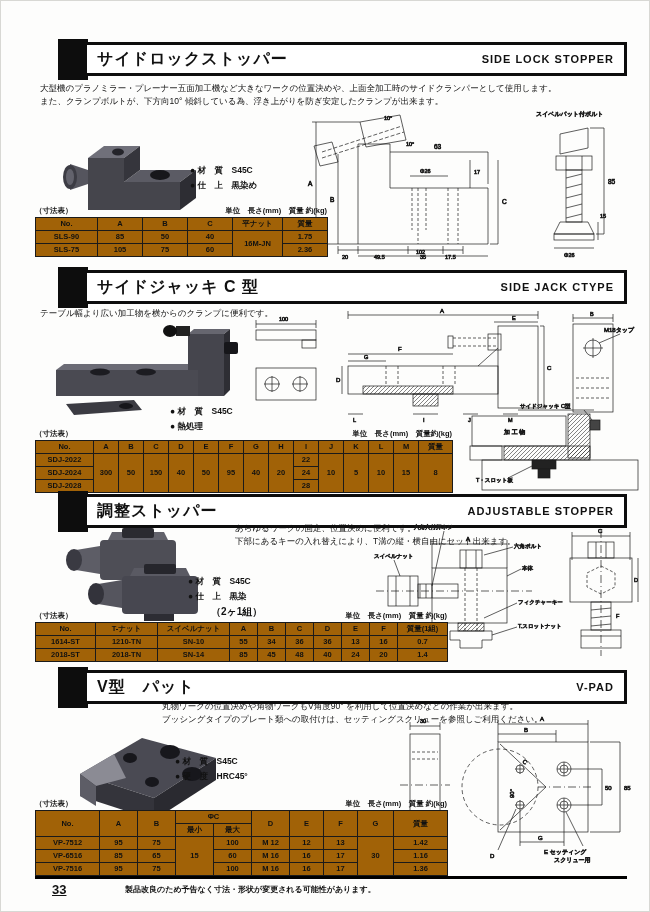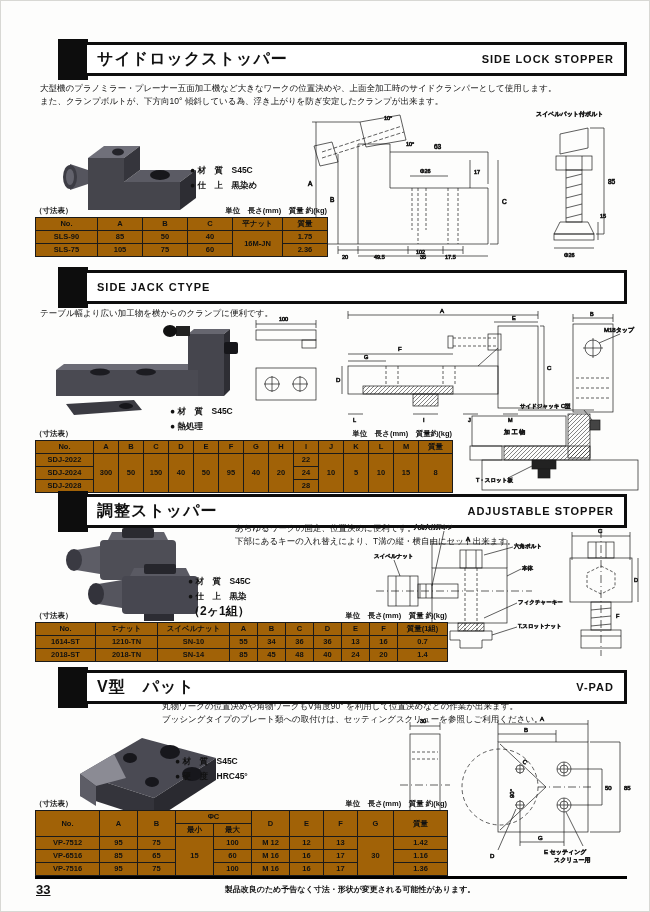--- a/index.html
+++ b/index.html
@@ -8,34 +8,34 @@
         box-shadow:inset 0 0 0 1px #d8d8d4;}
   .sechead{position:absolute;left:58px;width:569px;height:34px;}
   .sechead .blk{position:absolute;left:0;top:-3px;width:30px;height:41px;background:#0d0d0d;}
   .sechead .hbox{position:absolute;left:26px;right:0;top:0;height:34px;border:3px solid #0d0d0d;
         background:#fff;display:flex;align-items:center;justify-content:space-between;
         padding:0 10px;box-sizing:border-box;}
   .sechead .jp{font-size:16px;font-weight:bold;letter-spacing:1px;}
   .sechead .en{font-size:11px;font-weight:bold;letter-spacing:1px;}
   .desc{position:absolute;font-size:8.5px;font-weight:normal;line-height:13px;white-space:nowrap;}
   .notes{position:absolute;font-size:8.5px;font-weight:bold;line-height:15px;white-space:nowrap;}
-  .notes .sub{font-size:12px;}
+  .notes .sub{font-size:10px;margin-left:23px;}
   .capline{position:absolute;display:flex;justify-content:space-between;font-size:7.5px;font-weight:bold;white-space:nowrap;}
   table.dim{position:absolute;border-collapse:collapse;table-layout:fixed;background:#a16207;border:1.5px solid #000;}
   table.dim th,table.dim td{border:1px solid #1a1a1a;font-size:7.5px;text-align:center;
         padding:0 1px;height:12px;line-height:12px;overflow:hidden;white-space:nowrap;}
   table.dim th{font-weight:bold;}
   table.dim td{font-weight:bold;}
   .drawwrap{position:absolute;}
   svg text{font-family:"Liberation Sans","DejaVu Sans",sans-serif;font-size:6.5px;fill:#111;}
   svg text.t5{font-size:5.5px;}
   svg text.t6{font-size:6px;}
   .footline{position:absolute;left:35px;right:23px;top:876px;height:3px;background:#000;}
-  .pagenum{position:absolute;left:36px;top:882px;font-size:13px;font-weight:bold;text-decoration:underline;}
-  .footnote{position:absolute;left:125px;top:884px;width:450px;text-align:center;font-size:8px;font-weight:bold;white-space:nowrap;}
+  .pagenum{position:absolute;left:52px;top:882px;font-size:13px;font-weight:bold;text-decoration:underline;}
+  .footnote{position:absolute;left:125px;top:884px;width:450px;font-size:8px;font-weight:bold;white-space:nowrap;}
 </style>
 </head>
 <body>
 
 <div id="page">
 
   <div class="sechead" style="top:42px">
     <div class="blk"></div>
     <div class="hbox">
       <span class="jp">サイドロックストッパー</span>
@@ -174,20 +174,21 @@
       <td>75</td>
       <td>60</td>
       <td>2.36</td>
     </tr>
   </tbody>
     </table>
 
   <div class="sechead" style="top:270px">
     <div class="blk"></div>
     <div class="hbox">
+      <span class="jp">サイドジャッキ C 型</span>
       <span class="en">SIDE JACK CTYPE</span>
     </div>
   </div>
   <div class="desc" style="left:40px;top:307px">
     <div>テーブル幅より広い加工物を横からのクランプに便利です。</div>
   </div>
 
   <div class="drawwrap" style="left:38px;top:318px">
     <svg width="205" height="100" viewBox="0 0 205 100">
       <polygon points="18,52 160,52 160,78 18,78" fill="#4a4a52"></polygon>

